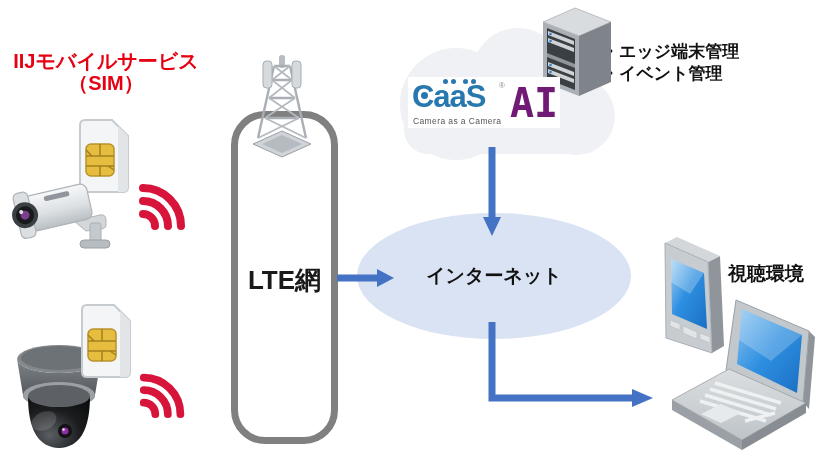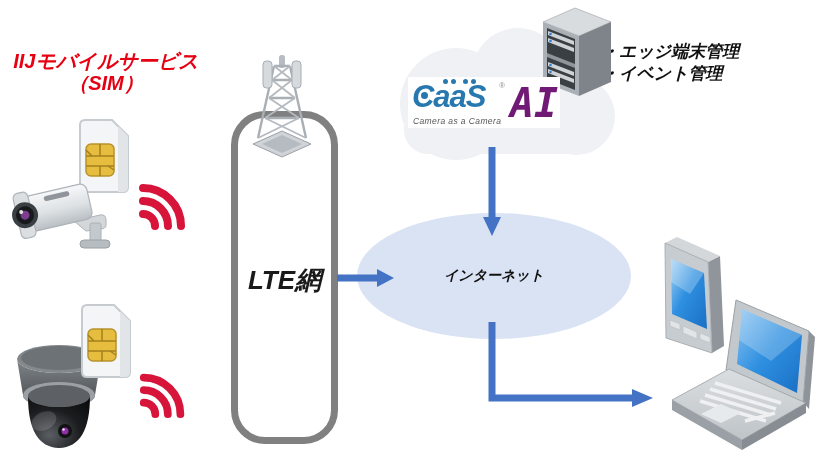--- a/index.html
+++ b/index.html
@@ -1,19 +1,18 @@
 <!DOCTYPE html>
 <html style="--title-red: #e60012; --wifi-red: #d7143a; --arrow-blue: #4472c4; --internet-ellipse-fill: #dae3f3; --cloud-fill: #eff1f4; --lte-border-gray: #808080; --caas-blue: #2878b0;"><head>
 <meta charset="utf-8">
 <style>
   html,body{margin:0;padding:0;background:#fff;}
   .canvas{
     position:relative;width:834px;height:464px;background:#fff;overflow:hidden;
     font-family:"Liberation Sans","DejaVu Sans",sans-serif;
-    font-style:italic;
   }
   .abs{position:absolute;}
   
   .red-title{
     left:10px;top:50px;width:192px;text-align:center;
     color:var(--title-red);font-weight:bold;font-size:20px;line-height:22px;
   }
   
   .lte-box{
     left:231px;top:111px;width:107px;height:333px;box-sizing:border-box;
@@ -52,21 +51,21 @@
     font-weight:bold;font-size:40px;color:#701a75;line-height:1;
   }
   
   .mgmt{left:602px;top:41px;font-size:17px;font-weight:bold;color:#111;line-height:22px;white-space:nowrap;}
   
   .internet-ellipse{
     left:357px;top:213px;width:274px;height:126px;border-radius:50%;
     background:var(--internet-ellipse-fill);z-index:1;
     display:flex;align-items:center;justify-content:center;
   }
-  .internet-label{font-size:14px;font-weight:bold;color:#111;}
+  .internet-label{font-size:19px;font-weight:bold;color:#111;}
   
   .viewing-label{left:728px;top:261px;width:94px;font-size:19px;font-weight:bold;color:#111;}
   .phone{left:650px;top:232px;width:76px;height:132px;z-index:2;}
   .laptop{left:663px;top:293px;width:170px;height:165px;z-index:1;}
   
   .sim1{left:78px;top:118px;width:52px;height:76px;z-index:1;}
   .cam1{left:8px;top:163px;width:104px;height:88px;z-index:2;}
   .wifi1{left:137px;top:176px;width:54px;height:56px;}
   .sim2{left:80px;top:303px;width:52px;height:76px;z-index:2;}
   .cam2{left:13px;top:339px;width:92px;height:114px;z-index:1;}
@@ -221,20 +220,21 @@
   </svg>
   <svg class="abs arrow" style="left:482px;top:147px" width="20" height="90">
     <line x1="10" y1="0" x2="10" y2="72"></line>
     <polygon points="1,70 19,70 10,89"></polygon>
   </svg>
   <svg class="abs arrow" style="left:484px;top:322px" width="172" height="88">
     <path d="M8,0 L8,76 L150,76"></path>
     <polygon points="148,67 169,76 148,85"></polygon>
   </svg>
 
+  <div class="abs viewing-label">視聴環境</div>
   <svg class="abs phone" viewBox="0 0 76 132">
     <defs>
       <linearGradient id="pg" x1="0" y1="0" x2="1" y2="1">
         <stop offset="0" stop-color="#a8d4f5"></stop>
           <stop offset="0.45" stop-color="#2e8fe0"></stop>
         <stop offset="1" stop-color="#1a6fc4"></stop>
       </linearGradient>
     </defs>
     <polygon points="58,30 70,24 74,114 62,121" fill="#8f959b"></polygon>
     <polygon points="15,11 27,5 70,24 58,30" fill="#d3d7da"></polygon>

